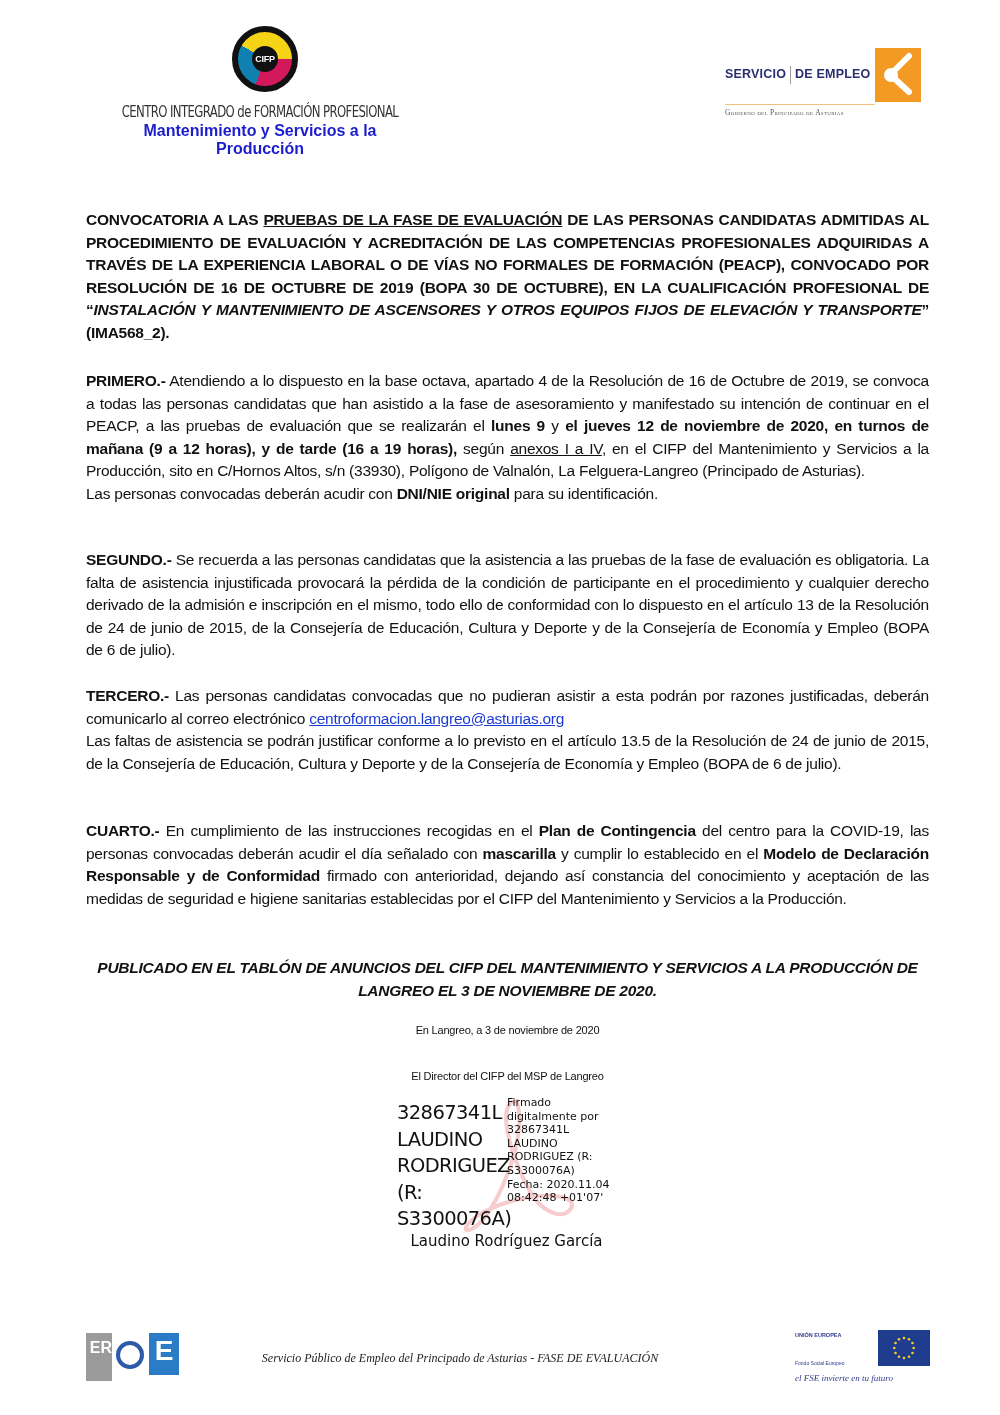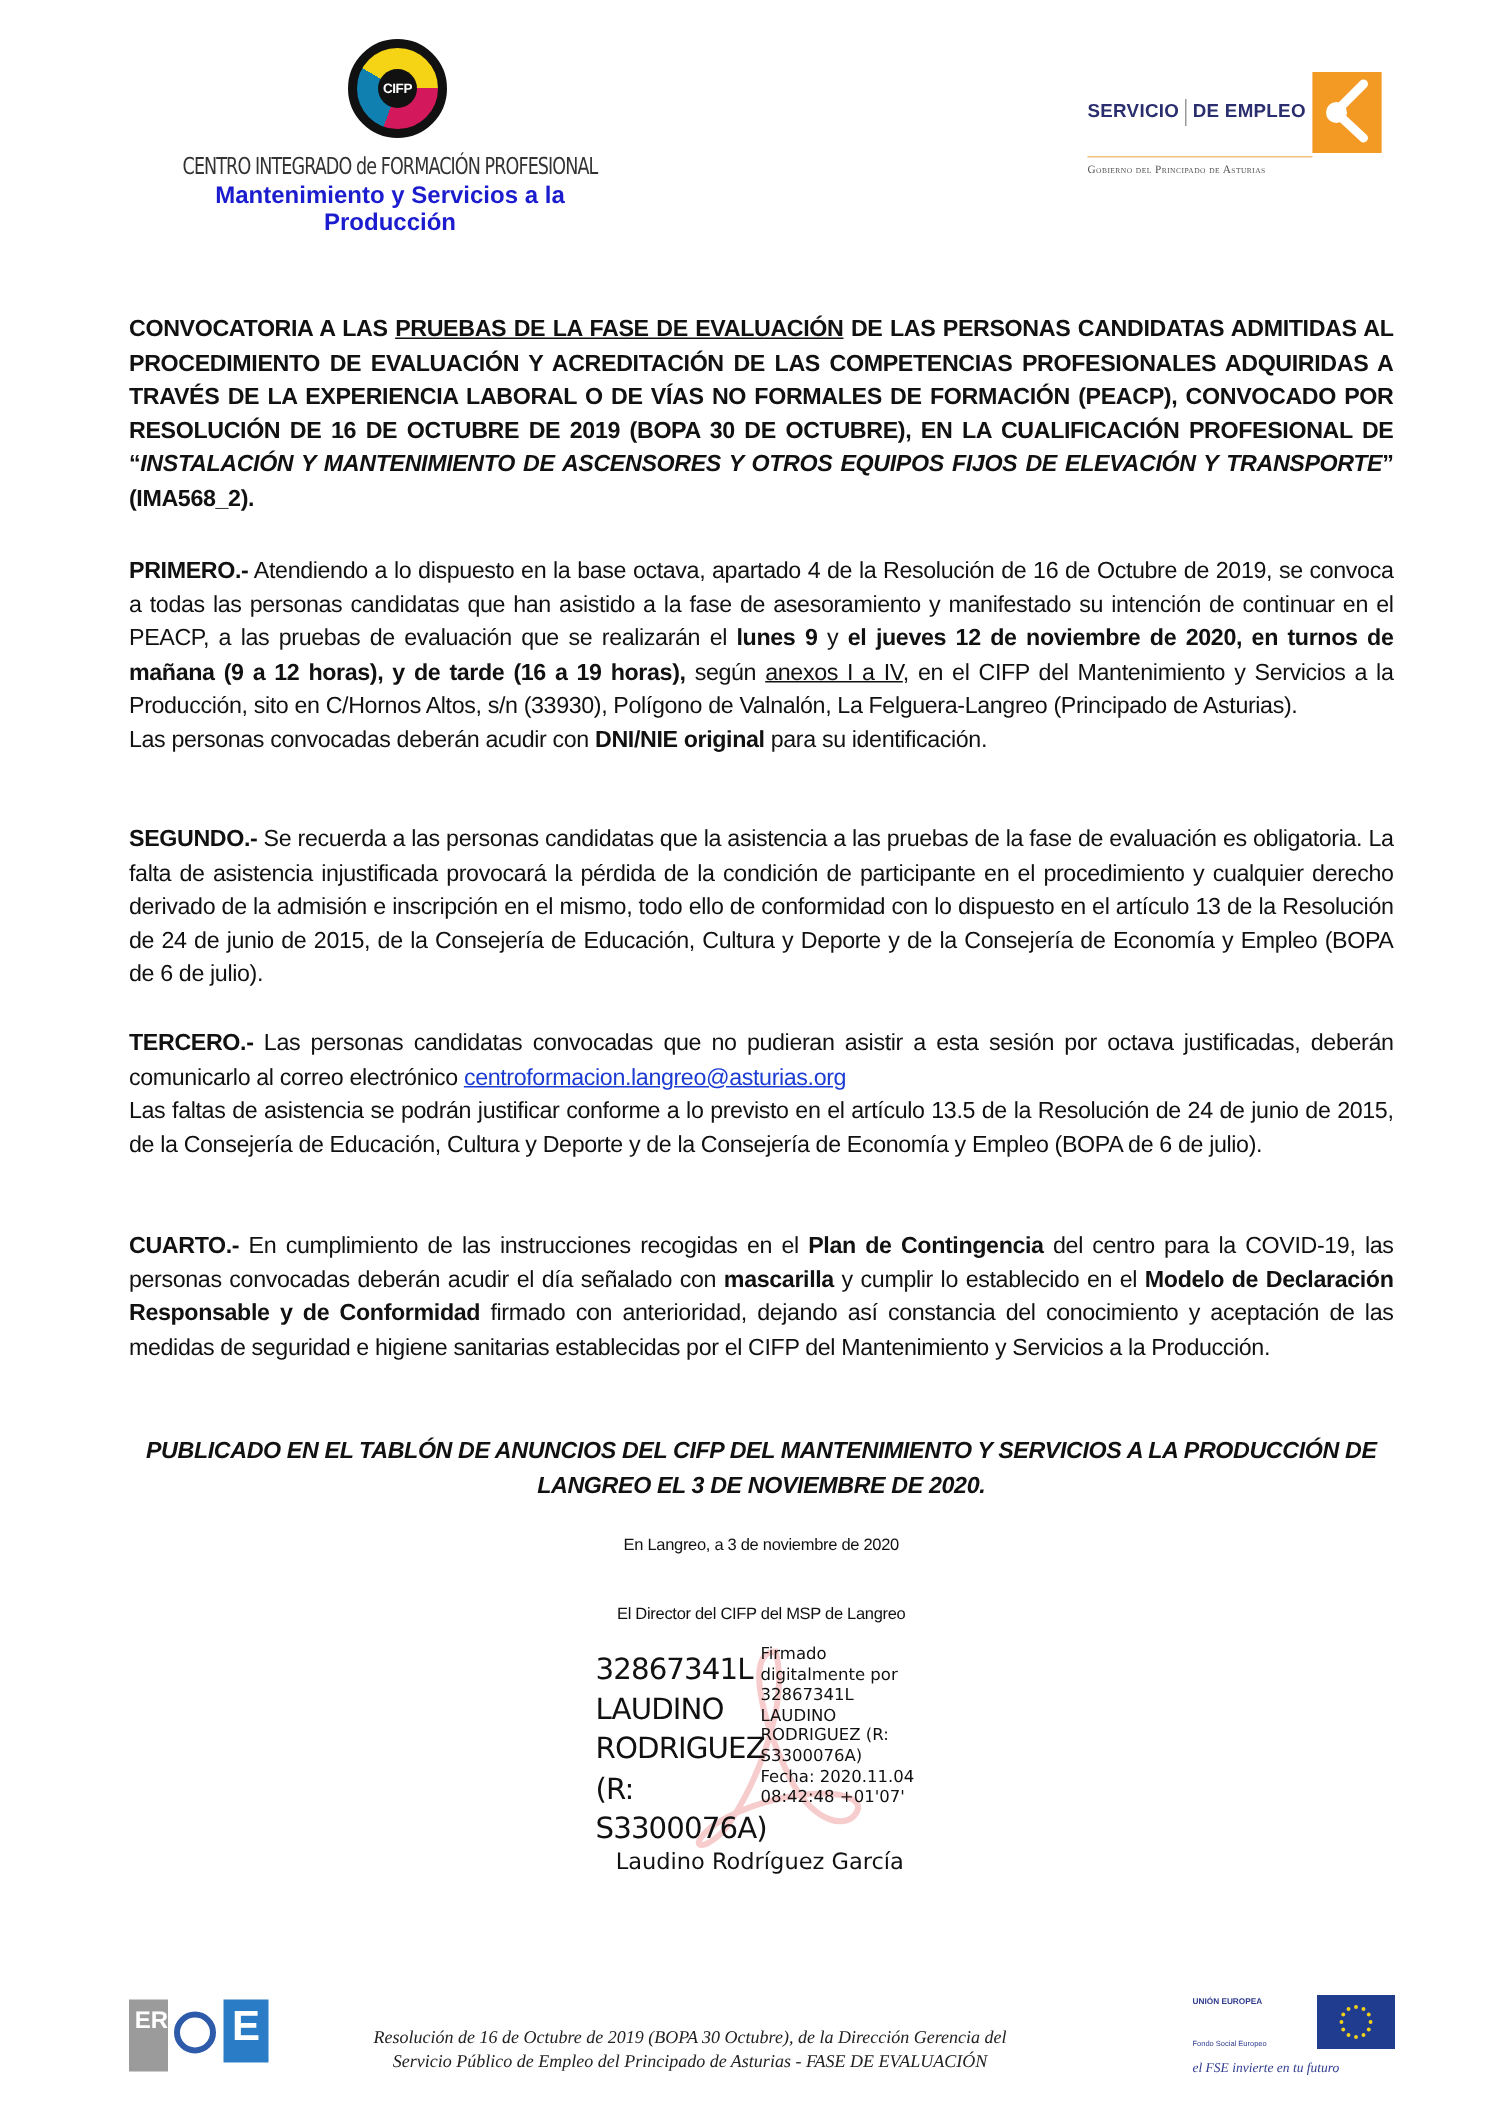--- a/index.html
+++ b/index.html
@@ -107,21 +107,21 @@
   <div class="text heading"><span>CONVOCATORIA A LAS </span><u>PRUEBAS DE LA FASE DE EVALUACIÓN</u><span> DE LAS PERSONAS CANDIDATAS ADMITIDAS AL PROCEDIMIENTO DE EVALUACIÓN Y ACREDITACIÓN DE LAS COMPETENCIAS PROFESIONALES ADQUIRIDAS A TRAVÉS DE LA EXPERIENCIA LABORAL O DE VÍAS NO FORMALES DE FORMACIÓN (PEACP), CONVOCADO POR RESOLUCIÓN DE 16 DE OCTUBRE DE 2019 (BOPA 30 DE OCTUBRE), EN LA CUALIFICACIÓN PROFESIONAL DE “</span><em>INSTALACIÓN Y MANTENIMIENTO DE ASCENSORES Y OTROS EQUIPOS FIJOS DE ELEVACIÓN Y TRANSPORTE</em><span>” (IMA568_2).</span></div>
 
   <div class="text p1">
     <div><b>PRIMERO.-</b><span> Atendiendo a lo dispuesto en la base octava, apartado 4 de la Resolución de 16 de Octubre de 2019, se convoca a todas las personas candidatas que han asistido a la fase de asesoramiento y manifestado su intención de continuar en el PEACP, a las pruebas de evaluación que se realizarán el </span><b>lunes 9</b><span> y </span><b>el jueves 12 de noviembre de 2020, en turnos de mañana (9 a 12 horas), y de tarde (16 a 19 horas),</b><span> según </span><u class="lnk">anexos I a IV</u><span>, en el CIFP del Mantenimiento y Servicios a la Producción, sito en C/Hornos Altos, s/n (33930), Polígono de Valnalón, La Felguera-Langreo (Principado de Asturias).</span></div>
     <div><span>Las personas convocadas deberán acudir con </span><b>DNI/NIE original</b><span> para su identificación.</span></div>
   </div>
 
   <div class="text p2"><b>SEGUNDO.-</b><span> Se recuerda a las personas candidatas que la asistencia a las pruebas de la fase de evaluación es obligatoria. La falta de asistencia injustificada provocará la pérdida de la condición de participante en el procedimiento y cualquier derecho derivado de la admisión e inscripción en el mismo, todo ello de conformidad con lo dispuesto en el artículo 13 de la Resolución de 24 de junio de 2015, de la Consejería de Educación, Cultura y Deporte y de la Consejería de Economía y Empleo (BOPA de 6 de julio).</span></div>
 
   <div class="text p3">
-    <div><b>TERCERO.-</b><span> Las personas candidatas convocadas que no pudieran asistir a esta sesión por octava justificadas, deberán comunicarlo al correo electrónico </span><a class="email">centroformacion.langreo@asturias.org</a></div>
+    <div><b>TERCERO.-</b><span> Las personas candidatas convocadas que no pudieran asistir a esta podrán por razones justificadas, deberán comunicarlo al correo electrónico </span><a class="email">centroformacion.langreo@asturias.org</a></div>
     <div>Las faltas de asistencia se podrán justificar conforme a lo previsto en el artículo 13.5 de la Resolución de 24 de junio de 2015, de la Consejería de Educación, Cultura y Deporte y de la Consejería de Economía y Empleo (BOPA de 6 de julio).</div>
   </div>
 
   <div class="text p4"><b>CUARTO.-</b><span> En cumplimiento de las instrucciones recogidas en el </span><b>Plan de Contingencia</b><span> del centro para la COVID-19, las personas convocadas deberán acudir el día señalado con </span><b>mascarilla</b><span> y cumplir lo establecido en el </span><b>Modelo de Declaración Responsable y de Conformidad</b><span> firmado con anterioridad, dejando así constancia del conocimiento y aceptación de las medidas de seguridad e higiene sanitarias establecidas por el CIFP del Mantenimiento y Servicios a la Producción.</span></div>
 
   <div class="pub">PUBLICADO EN EL TABLÓN DE ANUNCIOS DEL CIFP DEL MANTENIMIENTO Y SERVICIOS A LA PRODUCCIÓN DE LANGREO EL 3 DE NOVIEMBRE DE 2020.</div>
 
   <div class="center-line place-date">En Langreo, a 3 de noviembre de 2020</div>
   <div class="center-line director">El Director del CIFP del MSP de Langreo</div>
 
@@ -148,21 +148,20 @@
     </div>
   </div>
   <div class="sig-name">Laudino Rodríguez García</div>
 
   <div class="foot-logos">
     <div class="f-er">ER</div>
     <div class="f-iqnet"></div>
     <div class="f-e">E</div>
   </div>
   <div class="foot-text">
-    <div>Resolución de 16 de Octubre de 2019 (BOPA 30 Octubre), de la Dirección Gerencia del</div>
     <div>Servicio Público de Empleo del Principado de Asturias - FASE DE EVALUACIÓN</div>
   </div>
   <div class="foot-eu">
     <div class="eu-label">UNIÓN EUROPEA</div>
     <svg class="eu-flag" viewBox="0 0 52 36">
       <rect width="52" height="36" fill="#203c8f"></rect>
       <g fill="#f2d11b">
         <circle cx="26" cy="8" r="1.3"></circle>
           <circle cx="31" cy="9.3" r="1.3"></circle>
           <circle cx="34.5" cy="13" r="1.3"></circle>

